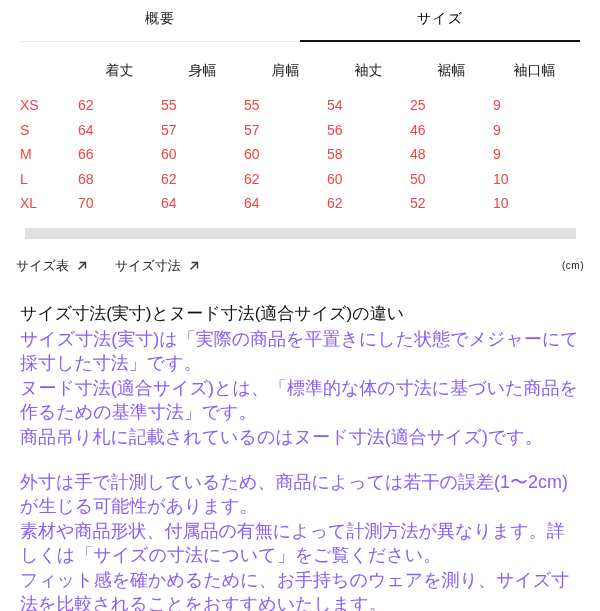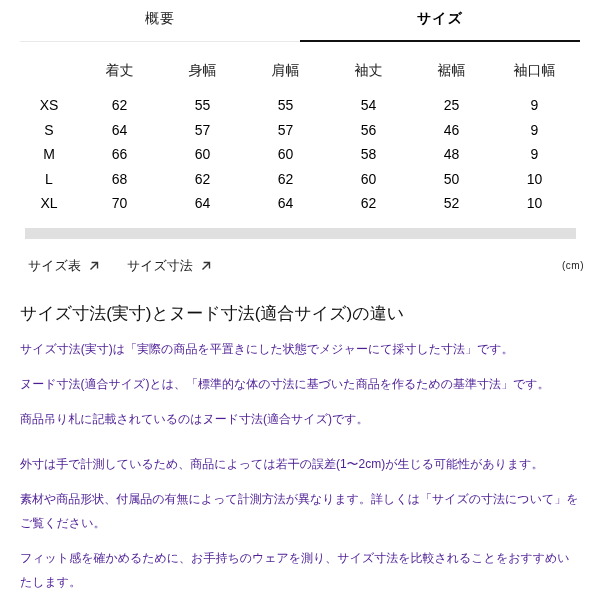--- a/index.html
+++ b/index.html
@@ -21,21 +21,20 @@
     color: #222;
     padding: 10px 0 13px 0;
     border-bottom: 1px solid #e9e9e9;
     cursor: pointer;
     letter-spacing: 1px;
   }
   .tab.active {
     color: #000;
     border-bottom: 2px solid #111;
     padding-bottom: 12px;
-    font-weight: bold;
   }
 
   
   table.size-table {
     width: 556px;
     margin: 14px 0 0 20px;
     border-collapse: collapse;
     table-layout: fixed;
     font-size: 14px;
     color: #222;
@@ -43,38 +42,37 @@
   table.size-table col.label-col { width: 58px; }
   table.size-table col.data-col { width: 83px; }
   table.size-table th {
     font-weight: normal;
     color: #222;
     text-align: center;
     padding: 6px 0 13px 0;
     font-size: 14px;
   }
   table.size-table td {
-    text-align: center;
     padding: 4px 0 4.5px 0;
     font-size: 14px;
-    color: #000000;
+    color: #ef4444;
   }
 
   
   .table-scrollbar {
     height: 11px;
     background: #e0e0e0;
     margin: 12px 24px 0 25px;
   }
 
   
   .links-row {
     display: flex;
     align-items: center;
-    margin: 18px 16px 0 28px;
+    margin: 18px 16px 0 16px;
     font-size: 13px;
     color: #222;
   }
   .link-item {
     display: inline-flex;
     align-items: center;
     gap: 6px;
     margin-right: 26px;
     color: #222;
     text-decoration: none;
@@ -91,24 +89,24 @@
   
   .sections { padding: 0 20px; margin-top: 27px; }
   .sections section + section { margin-top: 21px; }
   .sections h3 {
     font-size: 17px;
     font-weight: normal;
     color: #111;
     line-height: 24px;
   }
   .sections p {
-    font-size: 12px;
+    font-size: 18px;
     line-height: 24px;
-    color: #4c1d95;
-    margin-top: 11px;
+    color: #8b5cf6;
+    margin-top: 1px;
   }
 </style>
 </head>
 <body>
 
 <div class="page">
 
   <div class="tabs">
     <div class="tab">概要</div>
     <div class="tab active">サイズ</div>

